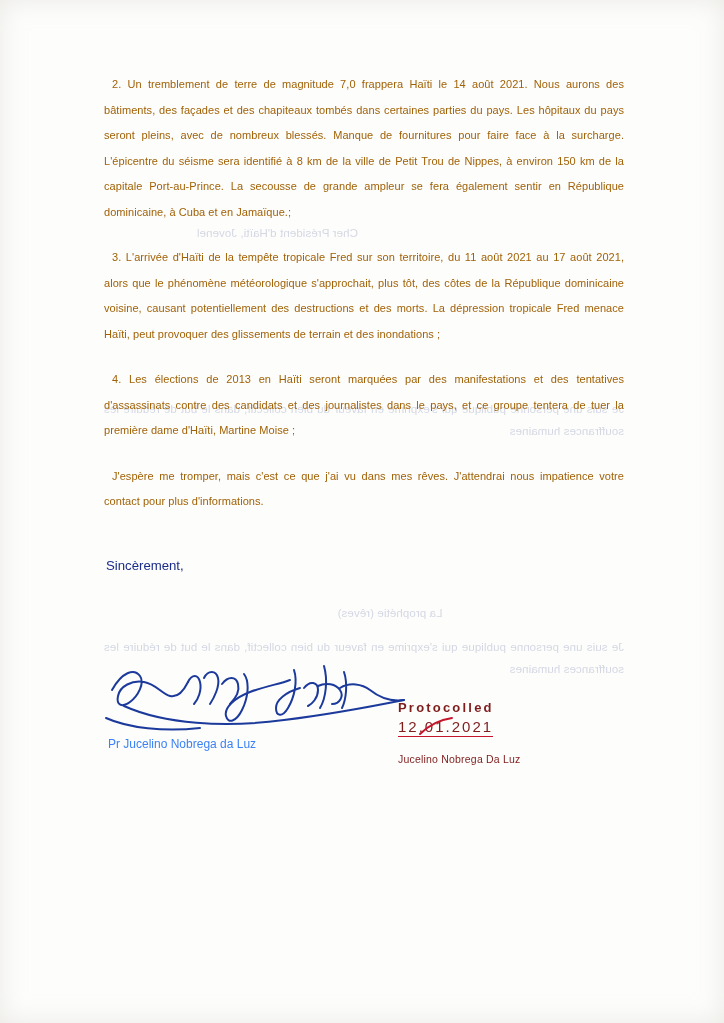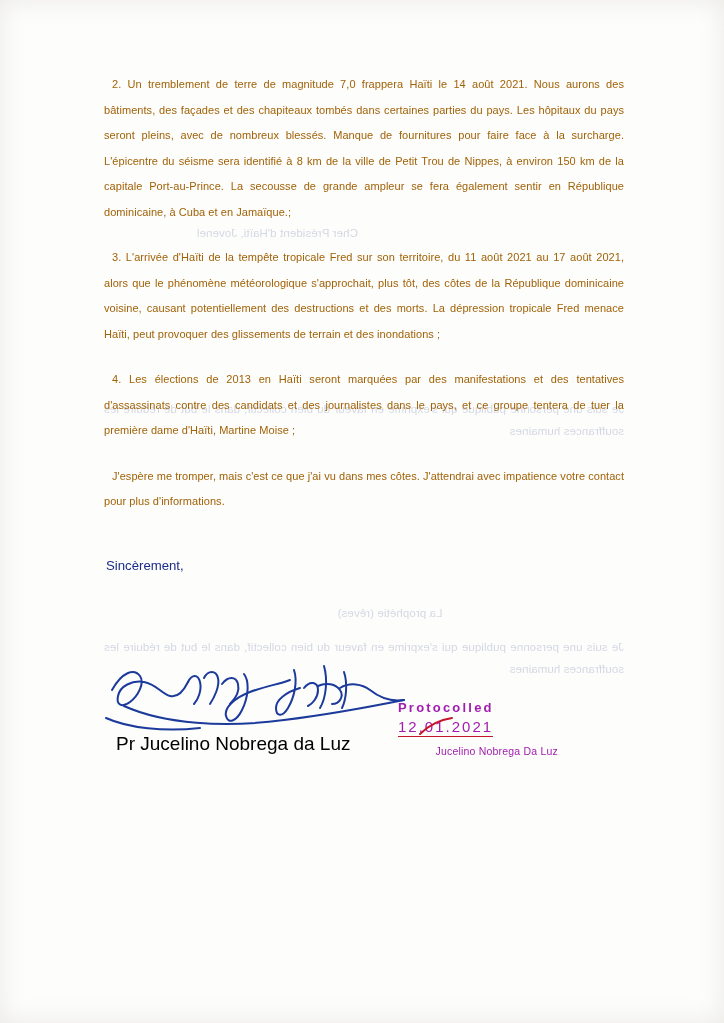--- a/index.html
+++ b/index.html
@@ -81,59 +81,58 @@
     width: 520px;
     height: 110px;
   }
   #signature-svg {
     position: absolute;
     left: 0;
     top: 0;
   }
   #signer-name {
     position: absolute;
-    left: 12px;
+    left: 4px;
     top: 76px;
-    color: #000000;
-    font-size: 19px;
+    color: #3b82f6;
+    font-size: 12px;
     line-height: 20px;
     white-space: nowrap;
   }
 
   
   #stamp {
     position: absolute;
     left: 398px;
     top: 700px;
     width: 160px;
     height: 62px;
-    color: #a21caf;
+    color: #7f1d1d;
     font-family: "Liberation Sans", sans-serif;
   }
   #stamp .stamp-title {
     font-size: 13px;
     letter-spacing: 2.2px;
     font-weight: 600;
     white-space: nowrap;
   }
   #stamp .stamp-date {
     font-size: 15px;
     letter-spacing: 2px;
     margin-top: 3px;
     border-bottom: 1.6px solid #c4152b;
     display: inline-block;
     padding-bottom: 1px;
     white-space: nowrap;
   }
   #stamp .stamp-name {
     font-size: 10.5px;
-    margin-top: 8px;
+    margin-top: 16px;
     letter-spacing: 0.2px;
     white-space: nowrap;
-    text-align: right;
   }
   #stamp .stamp-slash {
     position: absolute;
     left: 20px;
     top: 16px;
     width: 36px;
     height: 20px;
   }
 </style>
 </head>
@@ -143,21 +142,21 @@
 
   <div class="bleed" style="left:108px; top:222px; width:250px;">Cher Président d'Haïti, Jovenel</div>
   <div class="bleed" style="left:300px; top:602px; width:180px; text-align:center;">La prophétie (rêves)</div>
   <div class="bleed" style="left:104px; top:398px; width:520px; height:210px;">Je suis une personne publique qui s'exprime en faveur du bien collectif, dans le but de réduire les souffrances humaines</div>
   <div class="bleed" style="left:104px; top:636px; width:520px; height:270px;">Je suis une personne publique qui s'exprime en faveur du bien collectif, dans le but de réduire les souffrances humaines</div>
 
   <div id="content">
     <p class="para">2. Un tremblement de terre de magnitude 7,0 frappera Haïti le 14 août 2021. Nous aurons des bâtiments, des façades et des chapiteaux tombés dans certaines parties du pays. Les hôpitaux du pays seront pleins, avec de nombreux blessés. Manque de fournitures pour faire face à la surcharge. L'épicentre du séisme sera identifié à 8 km de la ville de Petit Trou de Nippes, à environ 150 km de la capitale Port-au-Prince. La secousse de grande ampleur se fera également sentir en République dominicaine, à Cuba et en Jamaïque.;</p>
     <p class="para">3. L'arrivée d'Haïti de la tempête tropicale Fred sur son territoire, du 11 août 2021 au 17 août 2021, alors que le phénomène météorologique s'approchait, plus tôt, des côtes de la République dominicaine voisine, causant potentiellement des destructions et des morts. La dépression tropicale Fred menace Haïti, peut provoquer des glissements de terrain et des inondations ;</p>
     <p class="para">4. Les élections de 2013 en Haïti seront marquées par des manifestations et des tentatives d'assassinats contre des candidats et des journalistes dans le pays, et ce groupe tentera de tuer la première dame d'Haïti, Martine Moise ;</p>
-    <p class="para">J'espère me tromper, mais c'est ce que j'ai vu dans mes côtes. J'attendrai avec impatience votre contact pour plus d'informations.</p>
+    <p class="para">J'espère me tromper, mais c'est ce que j'ai vu dans mes rêves. J'attendrai nous impatience votre contact pour plus d'informations.</p>
     <div class="closing">Sincèrement,</div>
   </div>
 
   <div id="signature-area">
     <svg id="signature-svg" width="340" height="80" viewBox="0 0 340 80">
       <g fill="none" stroke="#1b3a9b" stroke-width="2" stroke-linecap="round" stroke-linejoin="round">
         <path d="M8,32 C18,14 30,10 36,18 C41,25 34,38 26,44 C18,50 12,47 14,38 C16,28 28,22 40,24 C52,26 58,36 66,38 C74,40 80,32 84,24"></path>
         <path d="M84,24 C88,16 94,16 96,24 C98,32 94,42 90,46"></path>
         <path d="M100,20 C104,12 112,12 114,20 C116,28 110,40 106,46"></path>
         <path d="M118,26 C124,18 132,18 134,26 C136,34 130,42 126,46"></path>

